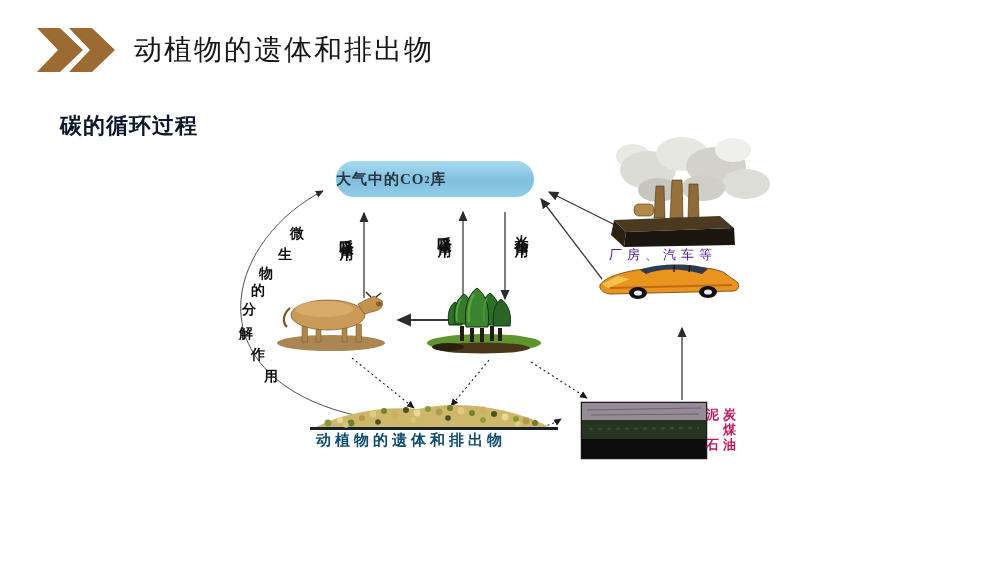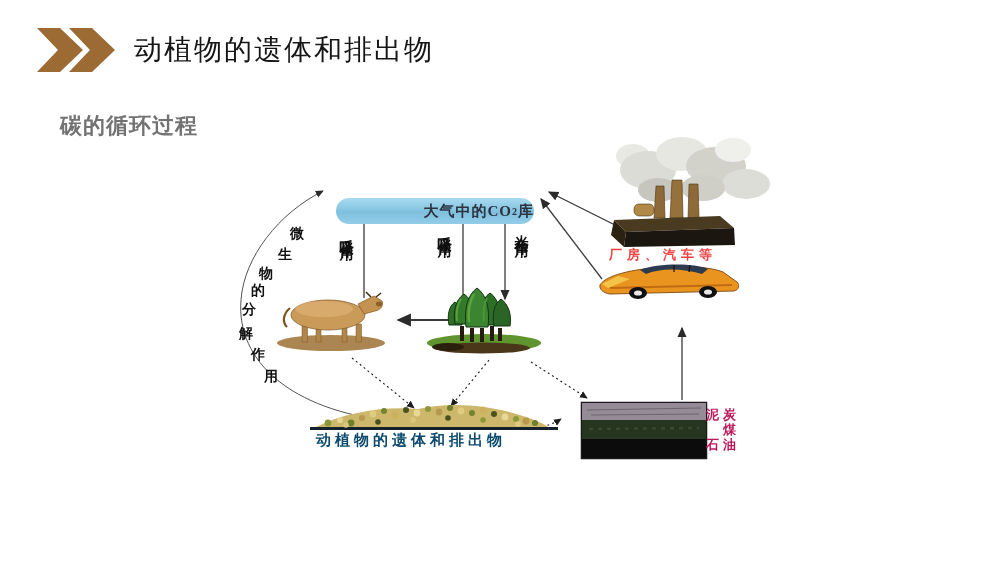--- a/index.html
+++ b/index.html
@@ -7,41 +7,41 @@
     position:relative; width:1000px; height:563px; background:#ffffff;
     overflow:hidden; font-family:"Liberation Sans","DejaVu Sans",sans-serif;
   }
   .abs{position:absolute;}
   .title{
     left:134px; top:31px; font-size:28px; letter-spacing:2px;
     color:#161616; font-weight:500;
   }
   .subtitle{
     left:60px; top:111px; font-size:22px; font-weight:700;
-    color:#737373; letter-spacing:1px;
+    color:#0f172a; letter-spacing:1px;
   }
   .pill{
-    left:336px; top:161px; width:198px; height:26px; border-radius:18px;
+    left:336px; top:161px; width:198px; height:36px; border-radius:18px;
     background:linear-gradient(180deg,#a9dbf1 0%,#7fc0de 55%,#92cde8 100%);
-    display:flex; align-items:center; justify-content:flex-end;
+    display:flex; align-items:center; justify-content:flex-start;
     font-family:"Liberation Serif","DejaVu Serif",serif;
-    font-size:15px; font-weight:700; color:#2b3440; letter-spacing:1px;margin-top:37px;
+    font-size:15px; font-weight:700; color:#2b3440; letter-spacing:1px;
   }
   .pill sub{font-size:10px;}
   .vlabel{
     writing-mode:vertical-rl; text-orientation:upright;
     font-size:14px; font-weight:600; color:#101010; letter-spacing:3px;
     line-height:17px;
   }
   .decomp-char{
     font-size:14px; font-weight:600; color:#101010; width:16px; height:16px;
     text-align:center; line-height:16px;
   }
   .factory-label{
-    left:609px; top:246px; font-size:13px; font-weight:700; color:#ef4444;
+    left:609px; top:246px; font-size:13px; font-weight:400; color:#4c1d95;
     letter-spacing:5px; white-space:nowrap;
   }
   .remains-label{
     left:316px; top:431px; font-size:15px; font-weight:600; color:#0c4a6e;
     letter-spacing:4px; white-space:nowrap;
   }
   .fossil-label{
     left:706px; top:407px; font-size:13px; font-weight:600; color:#be185d;
     letter-spacing:4px; line-height:15px;
   }

